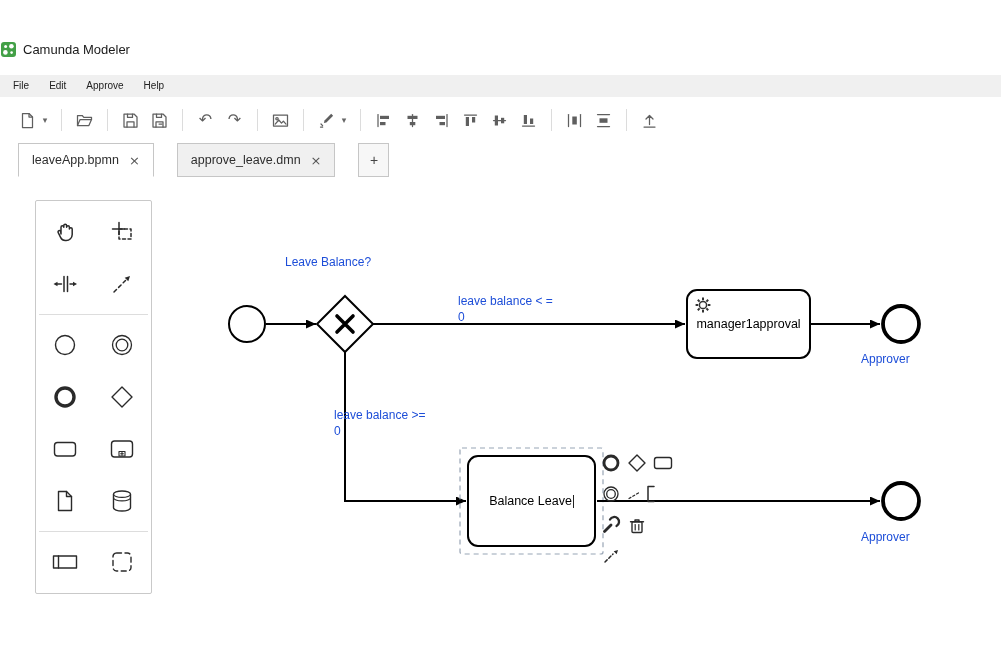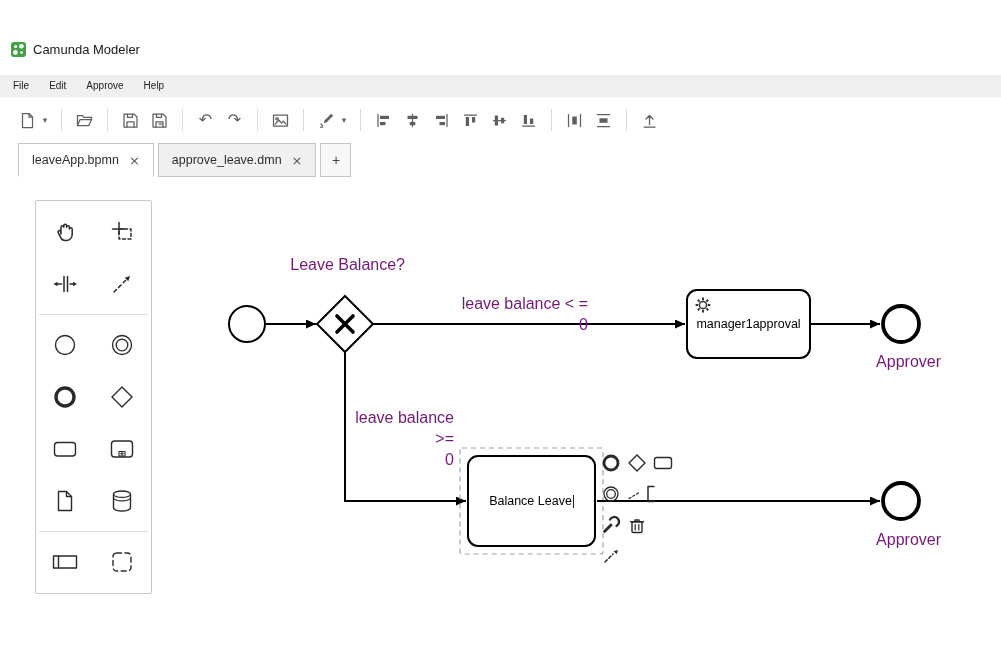--- a/index.html
+++ b/index.html
@@ -1,58 +1,58 @@
 <!DOCTYPE html>
 <html><head>
 <meta charset="utf-8">
 <style>
 *{margin:0;padding:0;box-sizing:border-box}
 html,body{width:1001px;height:649px}
 body{font-family:"Liberation Sans","DejaVu Sans",sans-serif;background:#fff;color:#000;overflow:hidden}
 .app{position:relative;width:1001px;height:649px;background:#fff}
 
 
-.titlebar{position:absolute;left:0;top:37px;height:24px;display:flex;align-items:center;padding-left:11px;gap:7px}
+.titlebar{position:absolute;left:0;top:37px;height:24px;display:flex;align-items:center;padding-left:1px;gap:7px}
 .title-text{font-size:13px;color:#1a1a1a}
 
 
 .menubar{position:absolute;left:0;top:75px;width:100%;height:22px;background:#f0f0f0;display:flex;align-items:center;padding-left:3px}
 .menu-item{font-size:10px;color:#222;padding:1px 10px 2px;cursor:default}
 
 
 .toolbar{position:absolute;left:0;top:97px;width:100%;height:46px;background:#fff;display:flex;align-items:center;padding-left:13px}
 .tbtn{display:flex;align-items:center;justify-content:center;width:25px;height:25px;border:none;background:none;padding:0;margin:0 2px;color:#5f5f5f}
 .tbtn.narrow{width:12px;margin-left:-3px}
 .glyph{font-size:16px;line-height:1;color:#5f5f5f;font-family:"DejaVu Sans",sans-serif}
 .caret-glyph{font-size:9px;color:#666;font-family:"DejaVu Sans",sans-serif}
 .tsep{width:1px;height:22px;background:#dcdcdc;margin:0 8px;flex:none}
 .tico{stroke:#5f5f5f;fill:none;stroke-width:1.25;stroke-linecap:round;stroke-linejoin:round}
 .tico .f{fill:#5f5f5f;stroke:none}
 
 
-.tabbar{position:absolute;left:0;top:143px;width:100%;height:34px;display:flex;align-items:stretch;padding-left:18px;gap:4px}
+.tabbar{position:absolute;left:0;top:143px;width:100%;height:34px;display:flex;align-items:stretch;padding-left:18px;gap:23px}
 .tab{display:flex;align-items:center;gap:10px;padding:0 13px;border:1px solid #c6c6c6;background:#f0f0f0;font-size:12.5px;color:#2e2e2e}
 .tab.active{background:#fff;border-bottom-color:#fff}
 .tab-close{font-size:13px;color:#555;font-family:"DejaVu Sans",sans-serif}
 .tab.plus{padding:0;width:31px;justify-content:center;background:#f7f7f7;font-size:14px;color:#444}
 
 
 .canvas{position:absolute;left:0;top:177px;width:1001px;height:472px;background:#fff}
 .dsvg{position:absolute;left:0;top:0;z-index:1}
 
 
 .palette{position:absolute;left:35px;top:23px;width:117px;background:#fff;border:1px solid #c9c9c9;border-radius:2px;padding:5px 0;z-index:3}
 .prow{display:flex}
 .pcell{width:57px;height:52px;display:flex;align-items:center;justify-content:center;cursor:default}
 .psep{height:1px;background:#ddd;margin:4px 3px}
 .pico{stroke:#2a2a2a;fill:none;stroke-width:1.5;stroke-linecap:round;stroke-linejoin:round}
 .pico .pf{fill:#2a2a2a;stroke:none}
 
 
-.lbl{position:absolute;font-size:16px;line-height:1.3;text-align:right;color:#701a75;z-index:2}
+.lbl{position:absolute;font-size:12px;line-height:1.3;text-align:left;color:#1d4ed8;z-index:2}
 .task-lbl{position:absolute;display:flex;flex-direction:row;align-items:center;justify-content:center;text-align:center;font-size:12.5px;line-height:1.35;z-index:2}
 .caret-cursor{display:inline-block;width:1px;height:13px;background:#222;margin-left:1px;vertical-align:-2px}
 .inline-label{display:flex;flex-direction:row;align-items:center}
 
 
 .ctxpad{position:absolute;left:601px;top:276px;z-index:3;display:flex;flex-direction:column;gap:7px}
 .ctxrow{display:flex;gap:6px;align-items:center}
 .cico{stroke:#2a2a2a;fill:none;stroke-width:1.4;stroke-linecap:round;stroke-linejoin:round}
 .cico .cf{fill:#2a2a2a;stroke:none}
 

